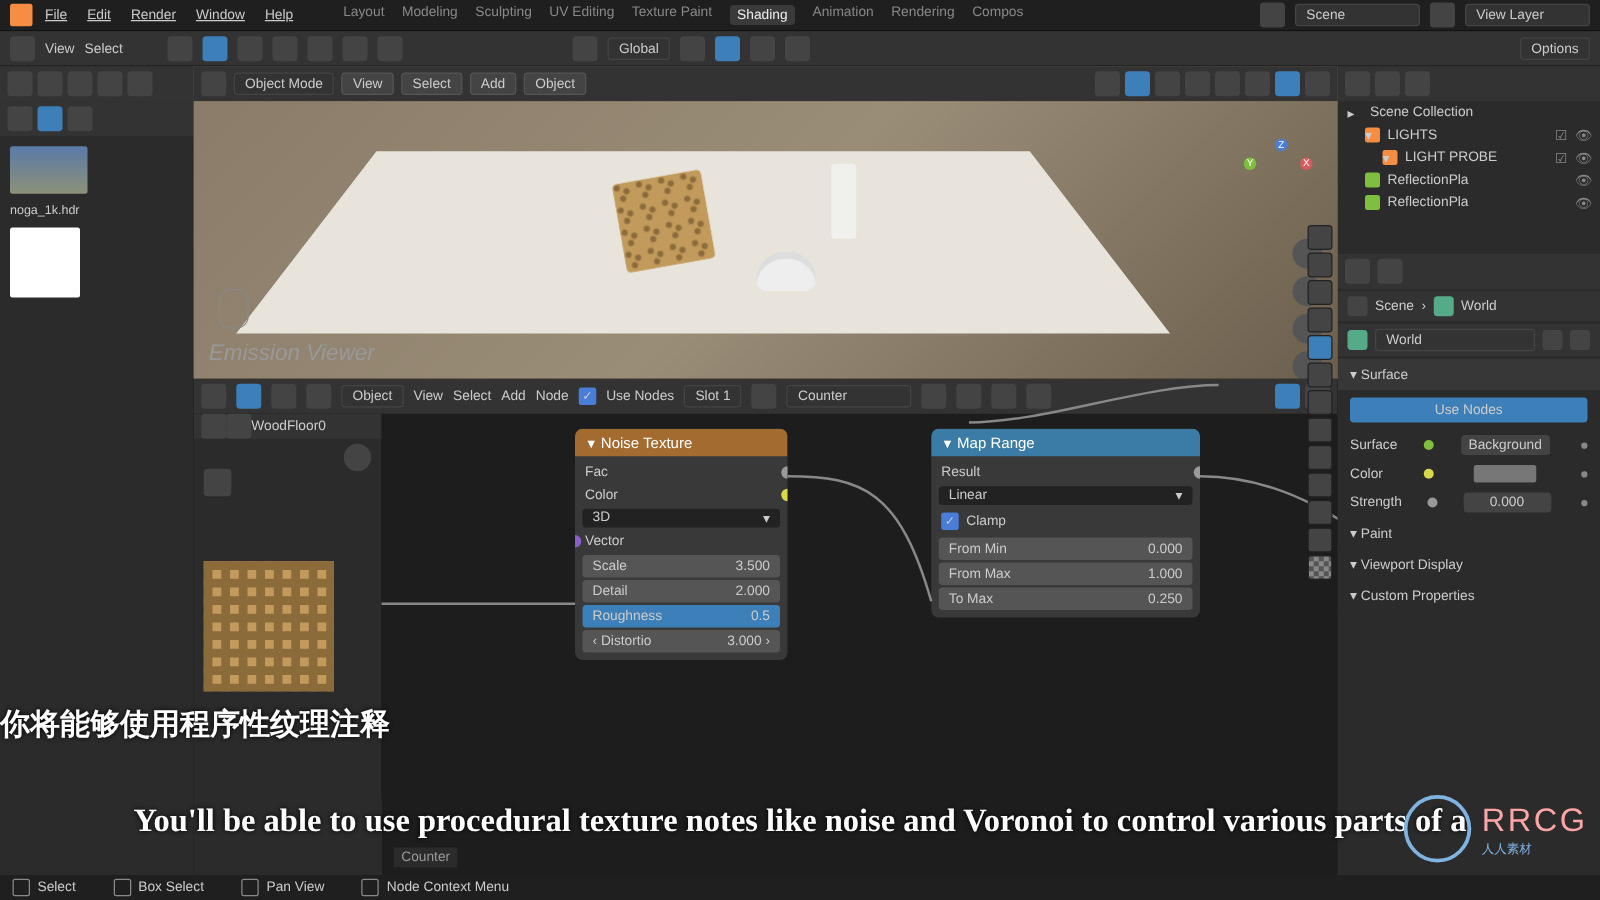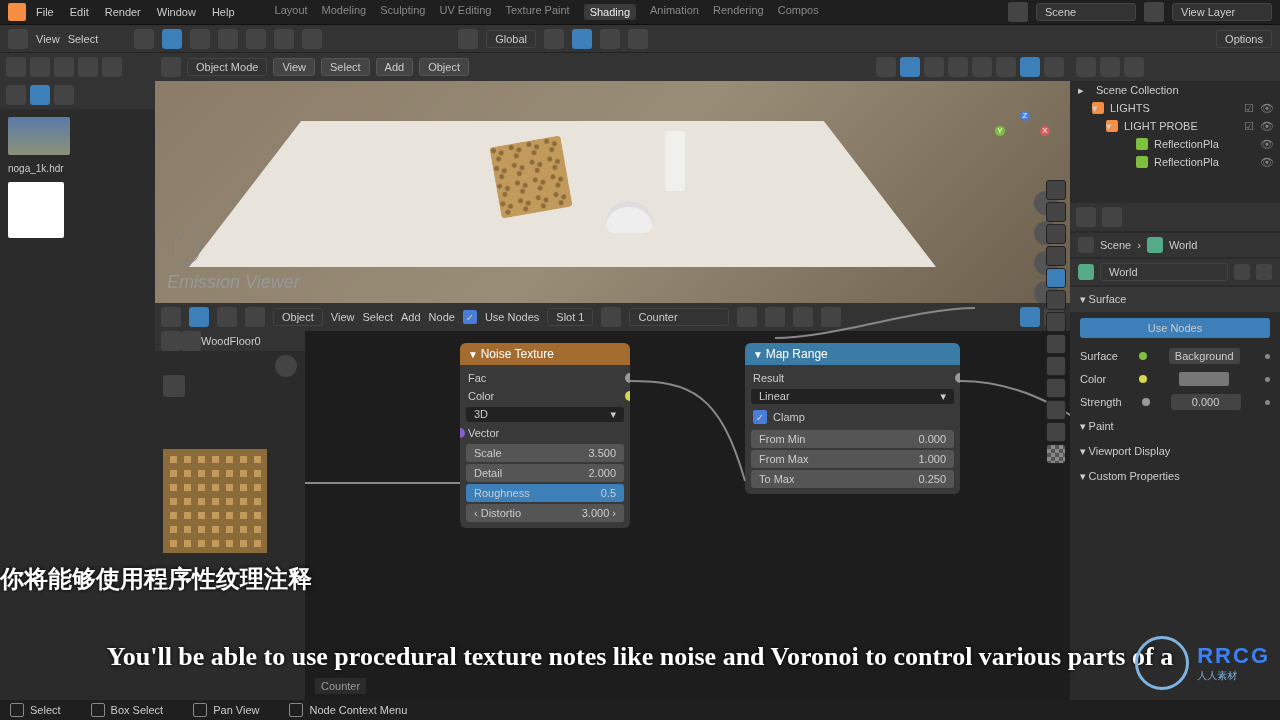--- a/index.html
+++ b/index.html
@@ -2,21 +2,21 @@
 <html><head>
 <meta charset="utf-8">
 <style>
 * { margin: 0; padding: 0; box-sizing: border-box; font-family: sans-serif; font-size: 11px; color: #ccc; }
 body { background: #2b2b2b; width: 1280px; height: 720px; overflow: hidden; position: relative; }
 
 
 .topbar { height: 25px; background: #1f1f1f; display: flex; align-items: center; padding: 0 8px; border-bottom: 1px solid #111; }
 .logo { width: 18px; height: 18px; background: #f58d42; border-radius: 2px; margin-right: 10px; }
 .topmenu { display: flex; gap: 16px; }
-.topmenu span { cursor: pointer; }
+.topmenu span { cursor: pointer; text-decoration: underline; }
 .workspace-tabs { display: flex; gap: 14px; margin-left: 40px; }
 .workspace-tabs span { color: #888; cursor: pointer; }
 .workspace-tabs span.active { color: #eee; background: #3a3a3a; padding: 2px 6px; border-radius: 3px; }
 .top-right { margin-left: auto; display: flex; gap: 8px; align-items: center; }
 .top-field { background: #333; border: 1px solid #444; border-radius: 3px; padding: 2px 8px; min-width: 100px; }
 
 
 .toolbar2 { height: 28px; background: #333; display: flex; align-items: center; padding: 0 8px; gap: 8px; border-bottom: 1px solid #222; }
 .tool-icon { width: 20px; height: 20px; background: #444; border-radius: 3px; }
 .tool-icon.active { background: #3d7fb8; }
@@ -79,21 +79,21 @@
 
 .right-panel { width: 210px; background: #2b2b2b; display: flex; flex-direction: column; }
 .outliner { height: 150px; }
 .outliner-header { height: 28px; background: #333; display:flex; align-items:center; padding:0 6px; gap:4px; }
 .outliner-row { display: flex; align-items: center; padding: 3px 8px; gap: 6px; }
 .outliner-row .oi { width: 12px; height: 12px; background: #f58d42; border-radius: 2px; }
 .outliner-row .oi.light { background: #7fbf3f; }
 .outliner-row .oi.none { background: transparent; }
 .indent1 { padding-left: 22px; }
 .indent2 { padding-left: 36px; }
-.indent3 { padding-left: 66px; }
+.indent3 { padding-left: 22px; }
 .row-icons { margin-left: auto; display: flex; gap: 4px; }
 .row-icon { width: 12px; height: 12px; color: #888; }
 
 .props { flex: 1; }
 .props-header { height: 28px; background: #333; display:flex; align-items:center; padding:0 6px; gap:6px; }
 .props-field-row { display:flex; align-items:center; gap:6px; padding:4px 8px; background:#333; margin: 2px 0; }
 .props-tab-col { position:absolute; right:212px; top:180px; width:22px; display:flex; flex-direction:column; gap:2px; }
 .props-tab { width:20px; height:20px; background:#444; border-radius:3px; border:1px solid #222; }
 .props-tab.active { background:#3d7fb8; }
 .props-tab.checker { background: repeating-conic-gradient(#888 0% 25%, #555 0% 50%); background-size: 8px 8px; }
@@ -114,21 +114,21 @@
 .subtitle-en { position: absolute; width: 100%; bottom: 45px; text-align: center; color: #fff; font-size: 26px; font-weight: bold; font-family: Georgia, serif; text-shadow: 0 0 4px #000; line-height: 1.4; pointer-events: none; }
 
 
 .statusbar { height: 20px; background: #1f1f1f; display: flex; align-items: center; padding: 0 10px; gap: 30px; position: absolute; bottom: 0; width: 100%; }
 .status-item { display: flex; align-items: center; gap: 6px; color: #999; }
 .status-icon { width: 14px; height: 14px; border: 1px solid #888; border-radius: 2px; }
 
 
 .watermark { position: absolute; right: 10px; bottom: 30px; display: flex; align-items: center; gap: 8px; pointer-events: none; }
 .wm-logo { width: 54px; height: 54px; border: 3px solid #7fb3e0; border-radius: 50%; }
-.wm-text { color: #3b82f6; font-size: 22px; font-weight: bold; letter-spacing: 2px; }
+.wm-text { color: #fca5a5; font-size: 26px; font-weight: normal; letter-spacing: 2px; }
 .wm-sub { color: #7fb3e0; font-size: 10px; display: block; }
 </style>
 </head>
 <body>
 
 <div class="topbar">
   <div class="logo"></div>
   <div class="topmenu">
     <span>File</span>
     <span>Edit</span>

